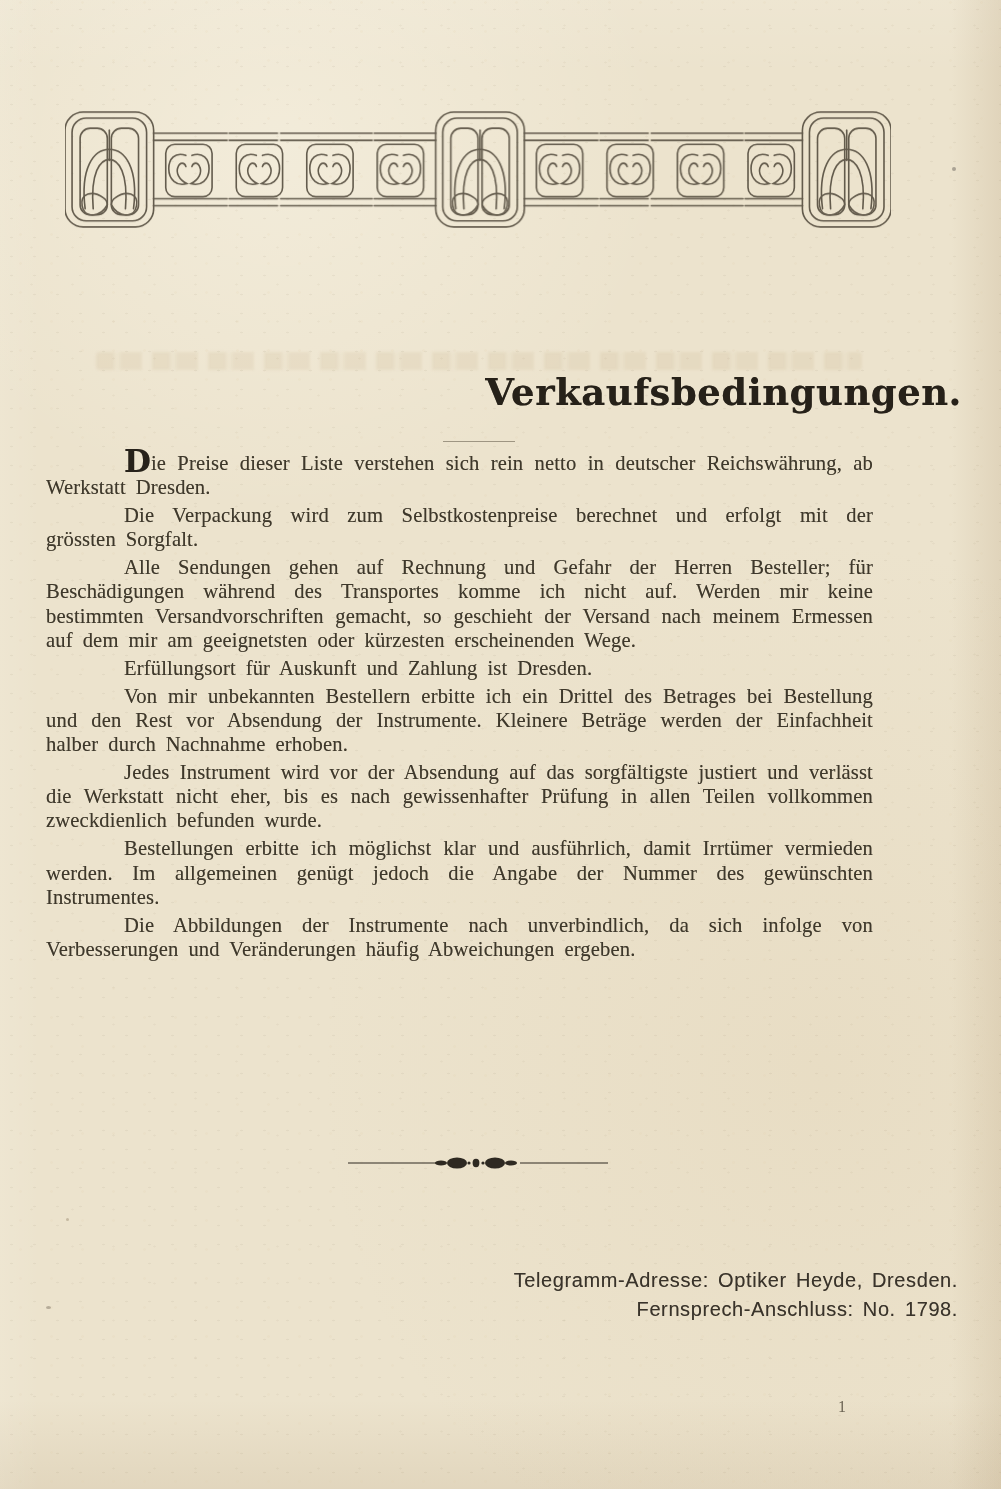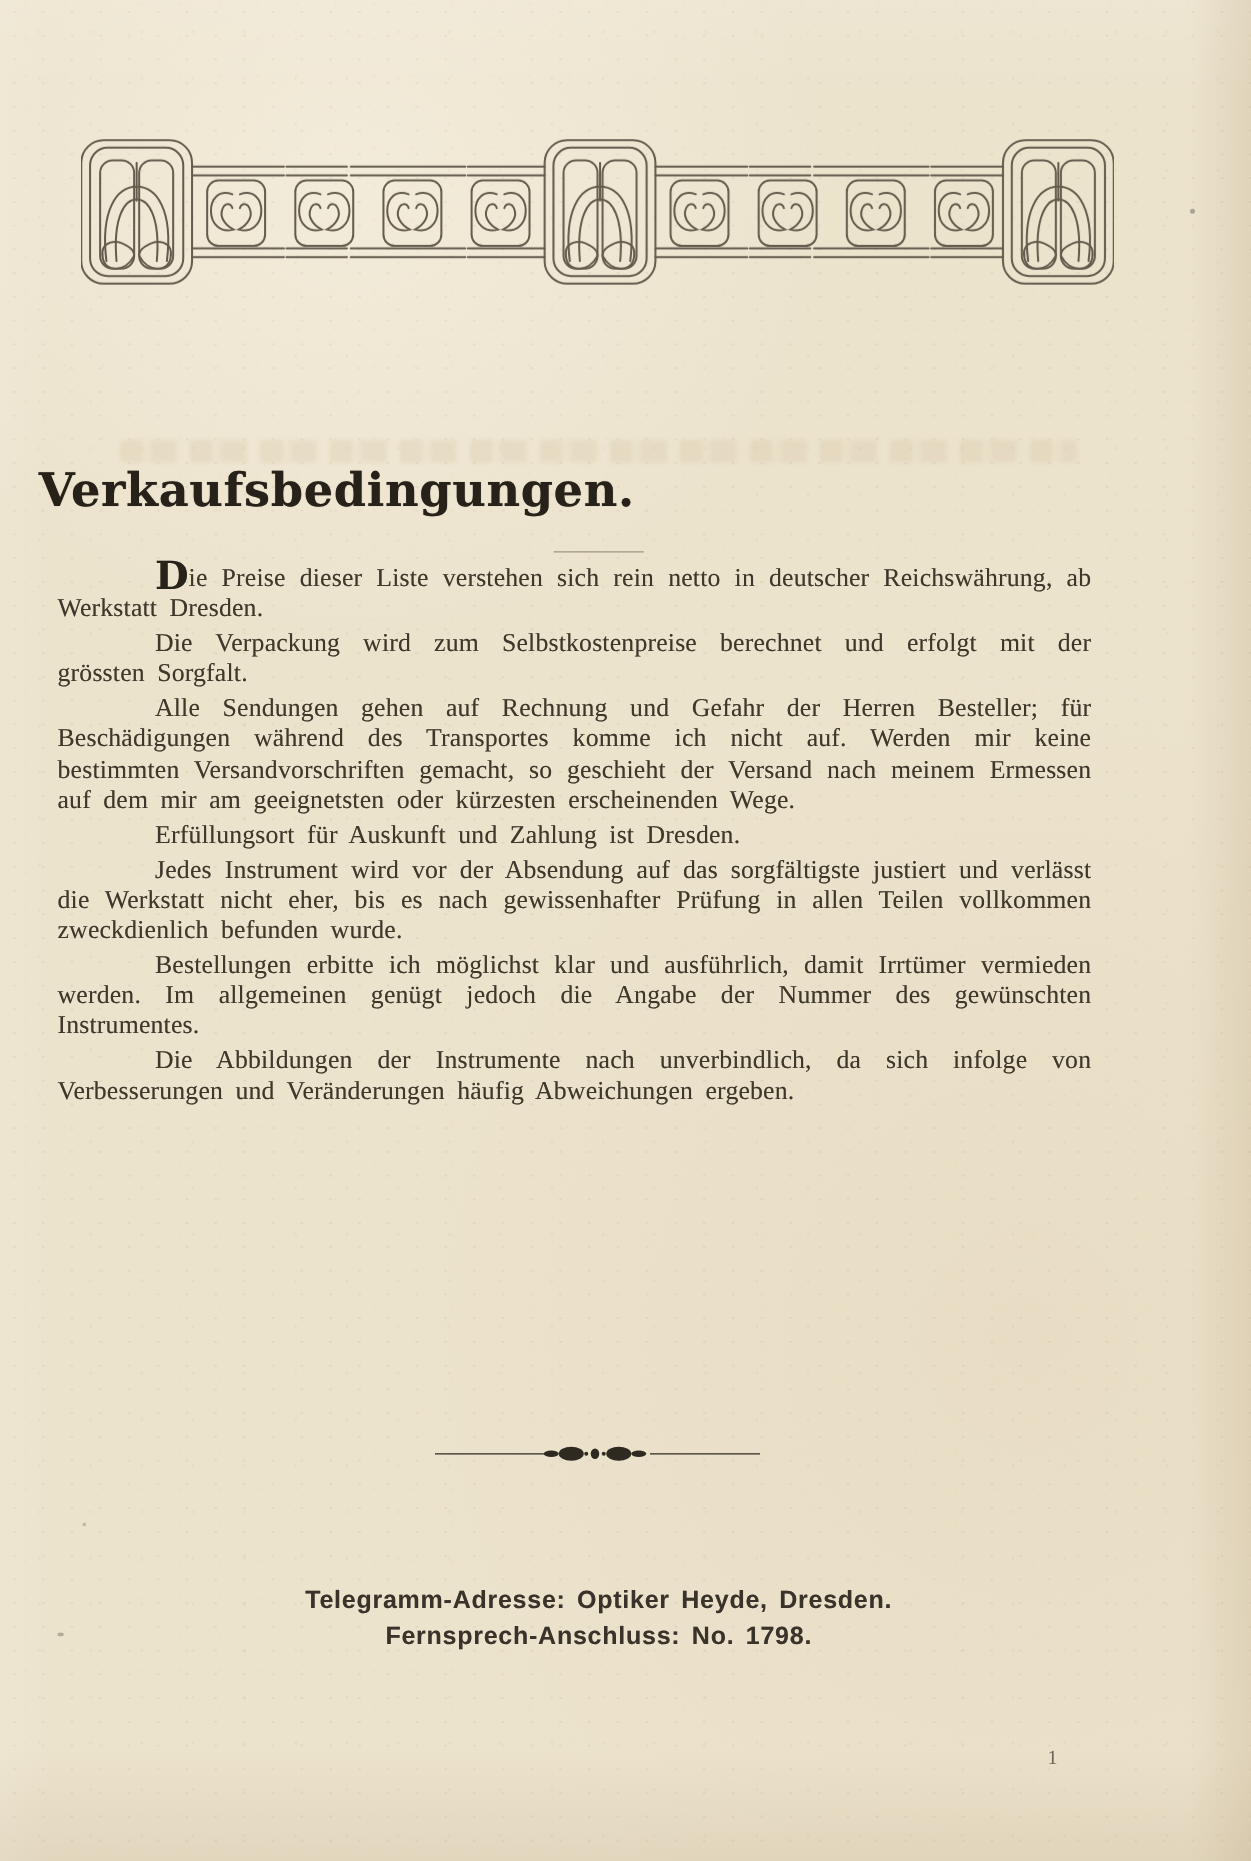--- a/index.html
+++ b/index.html
@@ -38,26 +38,25 @@
   .ghost{
     position:absolute;left:96px;top:352px;width:766px;height:18px;
     background:repeating-linear-gradient(90deg,
       rgba(174,142,92,0.16) 0 18px, rgba(174,142,92,0.04) 18px 24px,
       rgba(174,142,92,0.14) 24px 46px, rgba(236,227,205,0) 46px 56px);
     filter:blur(1.6px);border-radius:4px;opacity:.75;
   }
 
   .title{
     position:absolute;left:0;top:370px;width:962px;
-    text-align:left;
+    text-align:right;
     font-family:"DejaVu Serif","Liberation Serif",serif;
     font-weight:bold;font-size:37px;letter-spacing:.5px;
     color:#262119;margin:0;
     text-shadow:0 0 .6px rgba(38,33,25,.55);
-    padding-left:31px;
   }
   .title-rule{
     position:absolute;left:443px;top:441px;width:72px;height:0;
     border-top:1.6px solid rgba(95,86,70,0.55);
   }
 
   .bodytext{
     position:absolute;left:46px;top:451px;width:827px;
     font-size:20.6px;line-height:24.1px;
     color:#3e382b;
@@ -69,26 +68,25 @@
   .dropcap{
     font-size:31px;font-weight:bold;line-height:0;
     font-family:"DejaVu Serif","Liberation Serif",serif;
     color:#27221a;vertical-align:-2px;letter-spacing:0;
   }
 
   .divider{position:absolute;left:348px;top:1152px;width:260px;height:22px;}
 
   .footer{
     position:absolute;left:0;top:1266px;width:958px;
-    text-align:center;
+    text-align:right;
     font-family:"Liberation Sans","DejaVu Sans",sans-serif;
     font-size:20px;line-height:29px;color:#39332a;
     letter-spacing:.6px;word-spacing:3px;
     text-shadow:0 0 .5px rgba(57,51,42,.4);
-    font-weight:bold;
   }
 
   .pagenum{
     position:absolute;left:830px;top:1398px;width:24px;
     font-size:16px;color:#6c6454;text-align:center;
   }
 </style>
 </head>
 <body>
 
@@ -132,20 +130,21 @@
   <div class="ghost"></div>
 
   <h1 class="title">Verkaufsbedingungen.</h1>
   <div class="title-rule"></div>
 
   <div class="bodytext">
     <p><span class="dropcap">D</span><span>ie Preise dieser Liste verstehen sich rein netto in deutscher Reichswährung, ab Werkstatt Dresden.</span></p>
     <p>Die Verpackung wird zum Selbstkostenpreise berechnet und erfolgt mit der grössten Sorgfalt.</p>
     <p>Alle Sendungen gehen auf Rechnung und Gefahr der Herren Besteller; für Beschädigungen während des Transportes komme ich nicht auf. Werden mir keine bestimmten Versandvorschriften gemacht, so geschieht der Versand nach meinem Ermessen auf dem mir am geeignetsten oder kürzesten erscheinenden Wege.</p>
     <p>Erfüllungsort für Auskunft und Zahlung ist Dresden.</p>
+    <p>Von mir unbekannten Bestellern erbitte ich ein Drittel des Betrages bei Bestellung und den Rest vor Absendung der Instrumente. Kleinere Beträge werden der Einfachheit halber durch Nachnahme erhoben.</p>
     <p>Jedes Instrument wird vor der Absendung auf das sorgfältigste justiert und verlässt die Werkstatt nicht eher, bis es nach gewissenhafter Prüfung in allen Teilen vollkommen zweckdienlich befunden wurde.</p>
     <p>Bestellungen erbitte ich möglichst klar und ausführlich, damit Irrtümer vermieden werden. Im allgemeinen genügt jedoch die Angabe der Nummer des gewünschten Instrumentes.</p>
     <p>Die Abbildungen der Instrumente nach unverbindlich, da sich infolge von Verbesserungen und Veränderungen häufig Abweichungen ergeben.</p>
   </div>
 
   <svg class="divider" viewBox="0 0 260 22" aria-hidden="true">
     <g fill="#2e2921" stroke="none">
       <line x1="0" y1="11" x2="88" y2="11" stroke="#2e2921" stroke-width="1"></line>
       <line x1="172" y1="11" x2="260" y2="11" stroke="#2e2921" stroke-width="1"></line>
       <ellipse cx="93" cy="11" rx="6" ry="2.6"></ellipse>

